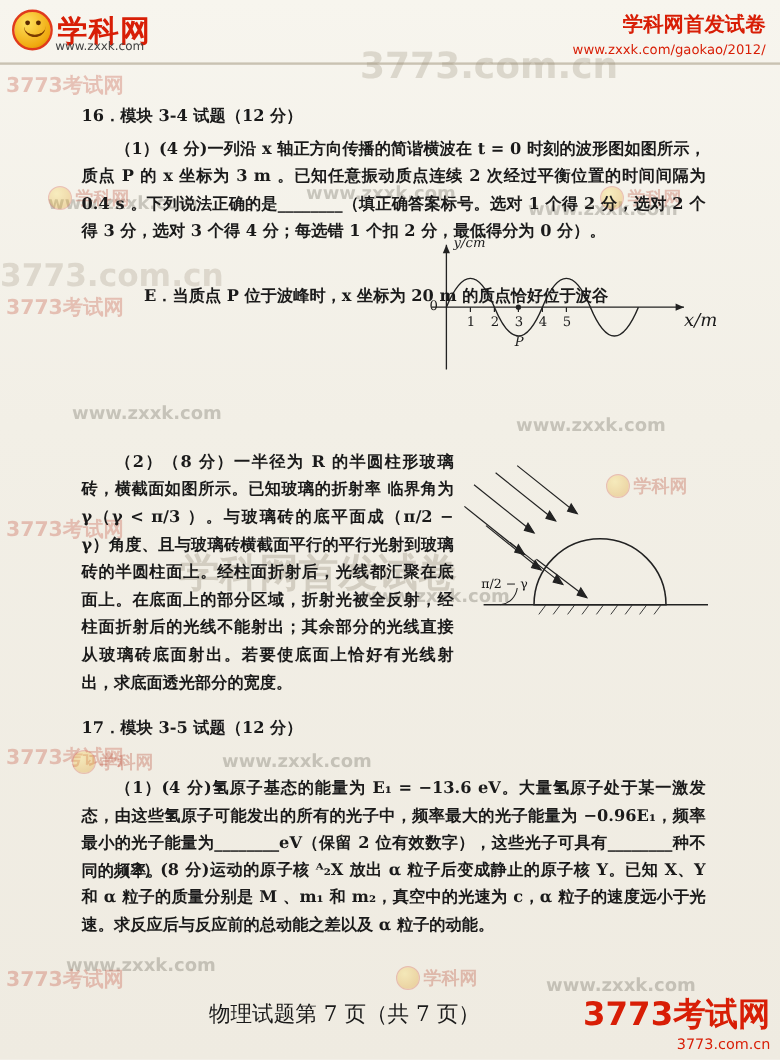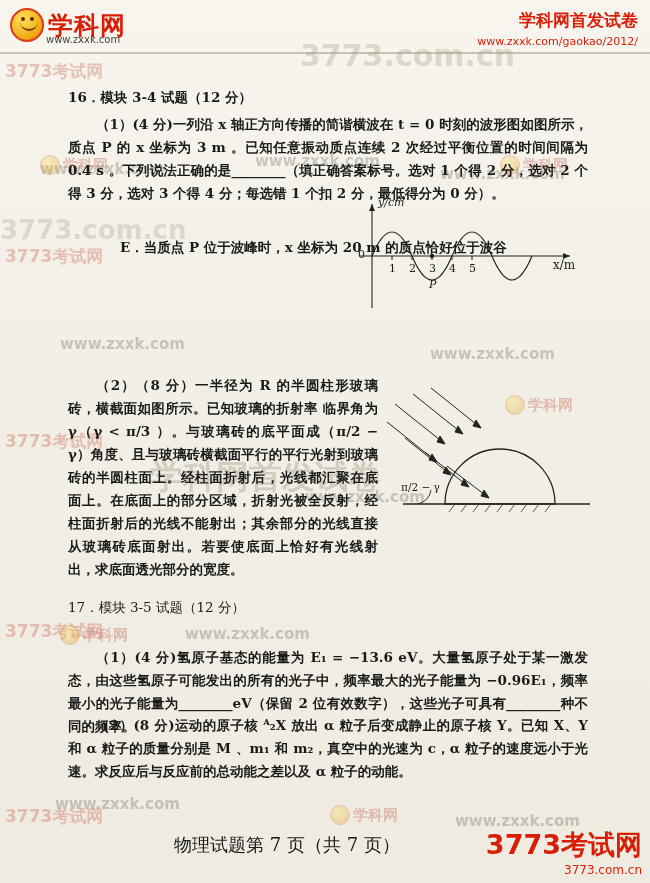--- a/index.html
+++ b/index.html
@@ -142,21 +142,21 @@
         <polygon points="42,8 39,15 45,15" fill="#222"></polygon>
         <path d="M42 60 Q 62 12 82 60 T 122 60 T 162 60 T 202 60" fill="none" stroke="#222" stroke-width="1.2"></path>
         <line x1="62" y1="60" x2="62" y2="64" stroke="#222"></line>
         <line x1="82" y1="60" x2="82" y2="64" stroke="#222"></line>
         <line x1="102" y1="60" x2="102" y2="64" stroke="#222"></line>
         <line x1="122" y1="60" x2="122" y2="64" stroke="#222"></line>
         <line x1="142" y1="60" x2="142" y2="64" stroke="#222"></line>
         <circle cx="102" cy="60" r="2.2" fill="#222"></circle>
       </svg>
       <div style="position:absolute;left:48px;top:0px;font-size:11px;font-style:italic;text-align:right;">y/cm</div>
-      <div style="position:absolute;left:223px;top:62px;font-size:12px;">x/m</div>
+      <div style="position:absolute;left:240px;top:62px;font-size:15px;font-style:italic;">x/m</div>
       <div style="position:absolute;left:28px;top:52px;font-size:11px;">0</div>
       <div style="position:absolute;left:59px;top:66px;font-size:11px;">1</div>
       <div style="position:absolute;left:79px;top:66px;font-size:11px;">2</div>
       <div style="position:absolute;left:99px;top:66px;font-size:11px;">3</div>
       <div style="position:absolute;left:119px;top:66px;font-size:11px;">4</div>
       <div style="position:absolute;left:139px;top:66px;font-size:11px;">5</div>
       <div style="position:absolute;left:99px;top:82px;font-size:11px;font-style:italic;">P</div>
     </div>
 
     <div class="blk choices" style="left:120px;top:180px;width:420px;">
@@ -197,21 +197,21 @@
           <line x1="142" y1="118" x2="136" y2="126"></line>
           <line x1="154" y1="118" x2="148" y2="126"></line>
           <line x1="166" y1="118" x2="160" y2="126"></line>
         </g>
 
         <path d="M32 118 A16 16 0 0 0 46 104" fill="none" stroke="#222" stroke-width="0.9"></path>
       </svg>
       <div style="position:absolute;left:16px;top:96px;font-size:10.5px;line-height:11px;text-align:center;">π/2 − γ</div>
     </div>
 
-    <div class="blk" style="left:68px;top:540px;width:520px;font-weight:normal;">17．模块 3-5 试题（12 分）</div>
+    <div class="blk" style="left:68px;top:540px;width:520px;font-weight:bold;">17．模块 3-5 试题（12 分）</div>
 
     <div class="blk ind" style="left:68px;top:563px;width:520px;text-align:justify;margin-top:27px;">（1）(4 分)氢原子基态的能量为 E₁ = −13.6 eV。大量氢原子处于某一激发态，由这些氢原子可能发出的所有的光子中，频率最大的光子能量为 −0.96E₁，频率最小的光子能量为________eV（保留 2 位有效数字），这些光子可具有________种不同的频率。</div>
 
     <div class="blk ind" style="left:68px;top:658px;width:520px;text-align:justify;">（2）(8 分)运动的原子核 ᴬ₂X 放出 α 粒子后变成静止的原子核 Y。已知 X、Y 和 α 粒子的质量分别是 M 、m₁ 和 m₂，真空中的光速为 c，α 粒子的速度远小于光速。求反应后与反应前的总动能之差以及 α 粒子的动能。</div>
   </div>
 
   <div class="footer">物理试题第 7 页（共 7 页）</div>
 
   <div class="brandbox">
     <div class="b1">3773考试网</div>

